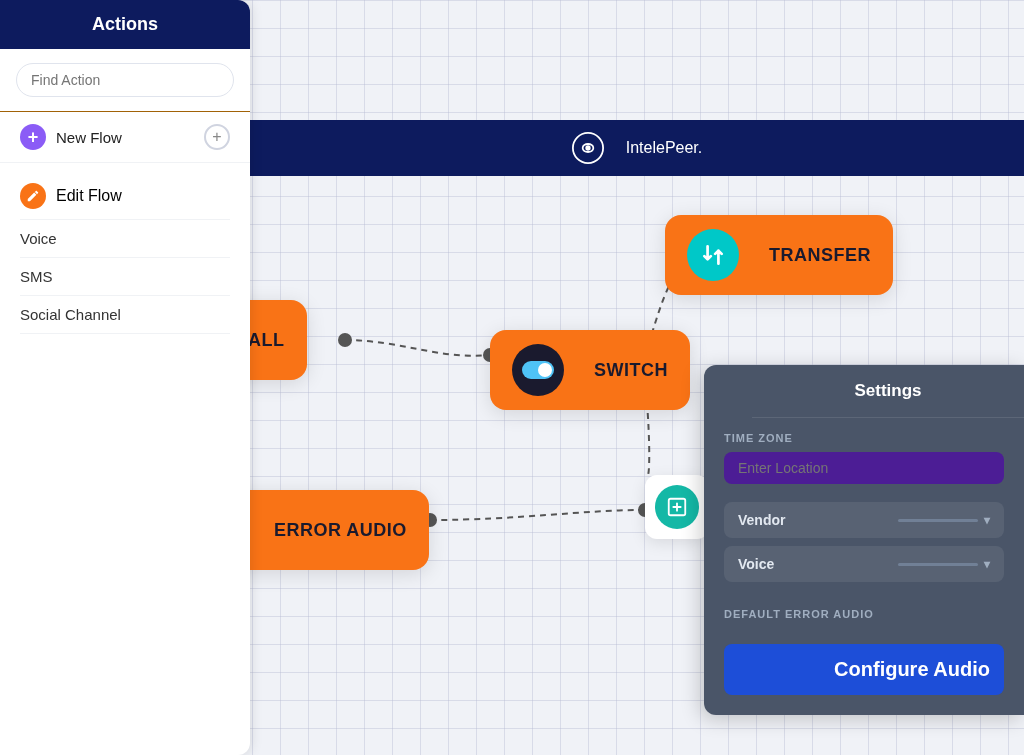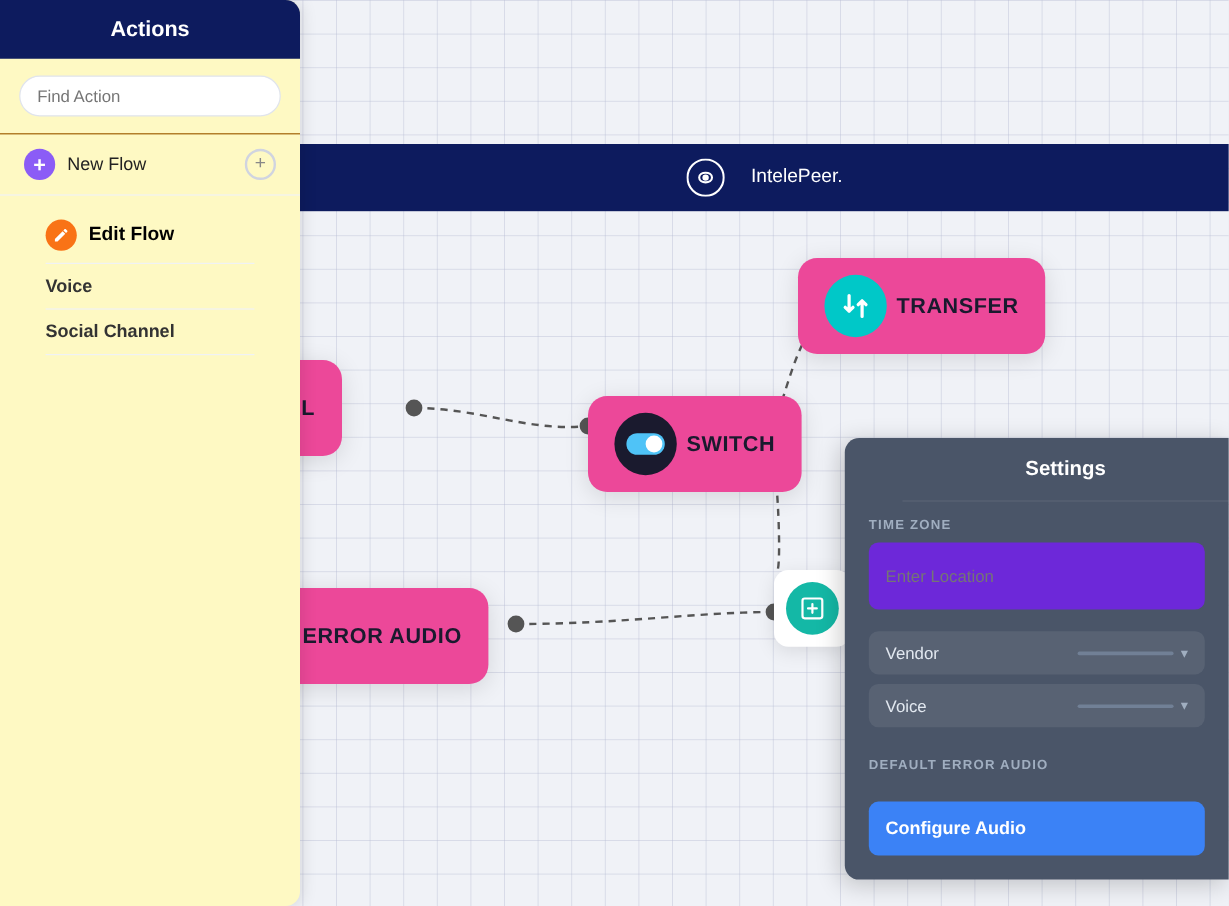--- a/index.html
+++ b/index.html
@@ -50,21 +50,21 @@
       width: 32px;
       height: 32px;
     }
 
     
     .sidebar {
       position: absolute;
       top: 0; left: 0;
       width: 250px;
       height: 755px;
-      background: #fef9c3;
+      background: #ffffff;
       box-shadow: 2px 0 12px rgba(0,0,0,0.1);
       z-index: 20;
       border-radius: 0 12px 12px 0;
     }
 
     .sidebar-header {
       background: #0d1b5e;
       color: white;
       text-align: center;
       padding: 14px;
@@ -130,22 +130,21 @@
       border-radius: 50%;
       display: flex;
       align-items: center;
       justify-content: center;
       color: #888;
       font-size: 16px;
       cursor: pointer;
     }
 
     .sidebar-section {
-      padding: 14px 38px 6px;
-      font-weight: bold;
+      padding: 14px 20px 6px;
     }
 
     .edit-flow-item {
       display: flex;
       align-items: center;
       gap: 10px;
       padding: 6px 0 10px;
       border-bottom: 1px solid #f0f2f5;
     }
 
@@ -165,26 +164,26 @@
       padding: 10px 0;
       font-size: 15px;
       color: #333;
       border-bottom: 1px solid #f0f2f5;
       cursor: pointer;
     }
 
     
     .node {
       position: absolute;
-      background: #ec4899;
+      background: #f97316;
       border-radius: 16px;
       box-shadow: 0 4px 20px rgba(0,0,0,0.12);
       display: flex;
       align-items: center;
-      gap: 8px;
+      gap: 30px;
       padding: 14px 22px;
       z-index: 10;
     }
 
     .node-icon {
       width: 52px;
       height: 52px;
       border-radius: 50%;
       display: flex;
       align-items: center;
@@ -319,37 +318,38 @@
       font-size: 11px;
       font-weight: 700;
       color: #a0aec0;
       letter-spacing: 1px;
       text-transform: uppercase;
       margin-bottom: 8px;
     }
 
     .settings-input {
       width: 100%;
-      padding: 20px 14px;
-      background: #6d28d9;
+      padding: 8px 14px;
+      background: #4c1d95;
       border: none;
       border-radius: 8px;
       font-size: 14px;
       color: #aab0c0;
       outline: none;
     }
 
     .settings-select-row {
       display: flex;
       align-items: center;
       justify-content: space-between;
       background: rgba(255,255,255,0.08);
       border-radius: 8px;
       padding: 10px 14px;
       margin-bottom: 8px;
+      font-weight: bold;
     }
 
     .settings-select-label {
       color: #e2e8f0;
       font-size: 14px;
     }
 
     .settings-select-right {
       display: flex;
       align-items: center;
@@ -365,28 +365,28 @@
 
     .chevron-down {
       color: #a0aec0;
       font-size: 12px;
     }
 
     .configure-btn {
       margin: 12px 20px 0;
       width: calc(100% - 40px);
       padding: 14px;
-      background: #3b82f6;
+      background: #1d4ed8;
       color: white;
       border: none;
       border-radius: 8px;
-      font-size: 15px;
+      font-size: 20px;
       font-weight: 600;
       cursor: pointer;
-      text-align: left;
+      text-align: right;
     }
   </style>
 </head>
 <body>
 
 <div class="canvas-area"></div>
 
 <div class="header-bar">
   <div class="logo-container">
     <svg class="logo-icon" viewBox="0 0 36 36" fill="none" xmlns="http://www.w3.org/2000/svg">
@@ -493,20 +493,23 @@
           <path d="M3 17.25V21h3.75L17.81 9.94l-3.75-3.75L3 17.25zM20.71 7.04c.39-.39.39-1.02 0-1.41l-2.34-2.34c-.39-.39-1.02-.39-1.41 0l-1.83 1.83 3.75 3.75 1.83-1.83z"></path>
         </svg>
       </div>
       <span>Edit Flow</span>
     </div>
 
     <div class="sidebar-menu-item">
       <span>Voice</span>
     </div>
     <div class="sidebar-menu-item">
+      <span>SMS</span>
+    </div>
+    <div class="sidebar-menu-item">
       <span>Social Channel</span>
     </div>
   </div>
 </div>
 
 <div class="settings-panel">
   <div class="settings-header">
     <span>Settings</span>
   </div>
 

